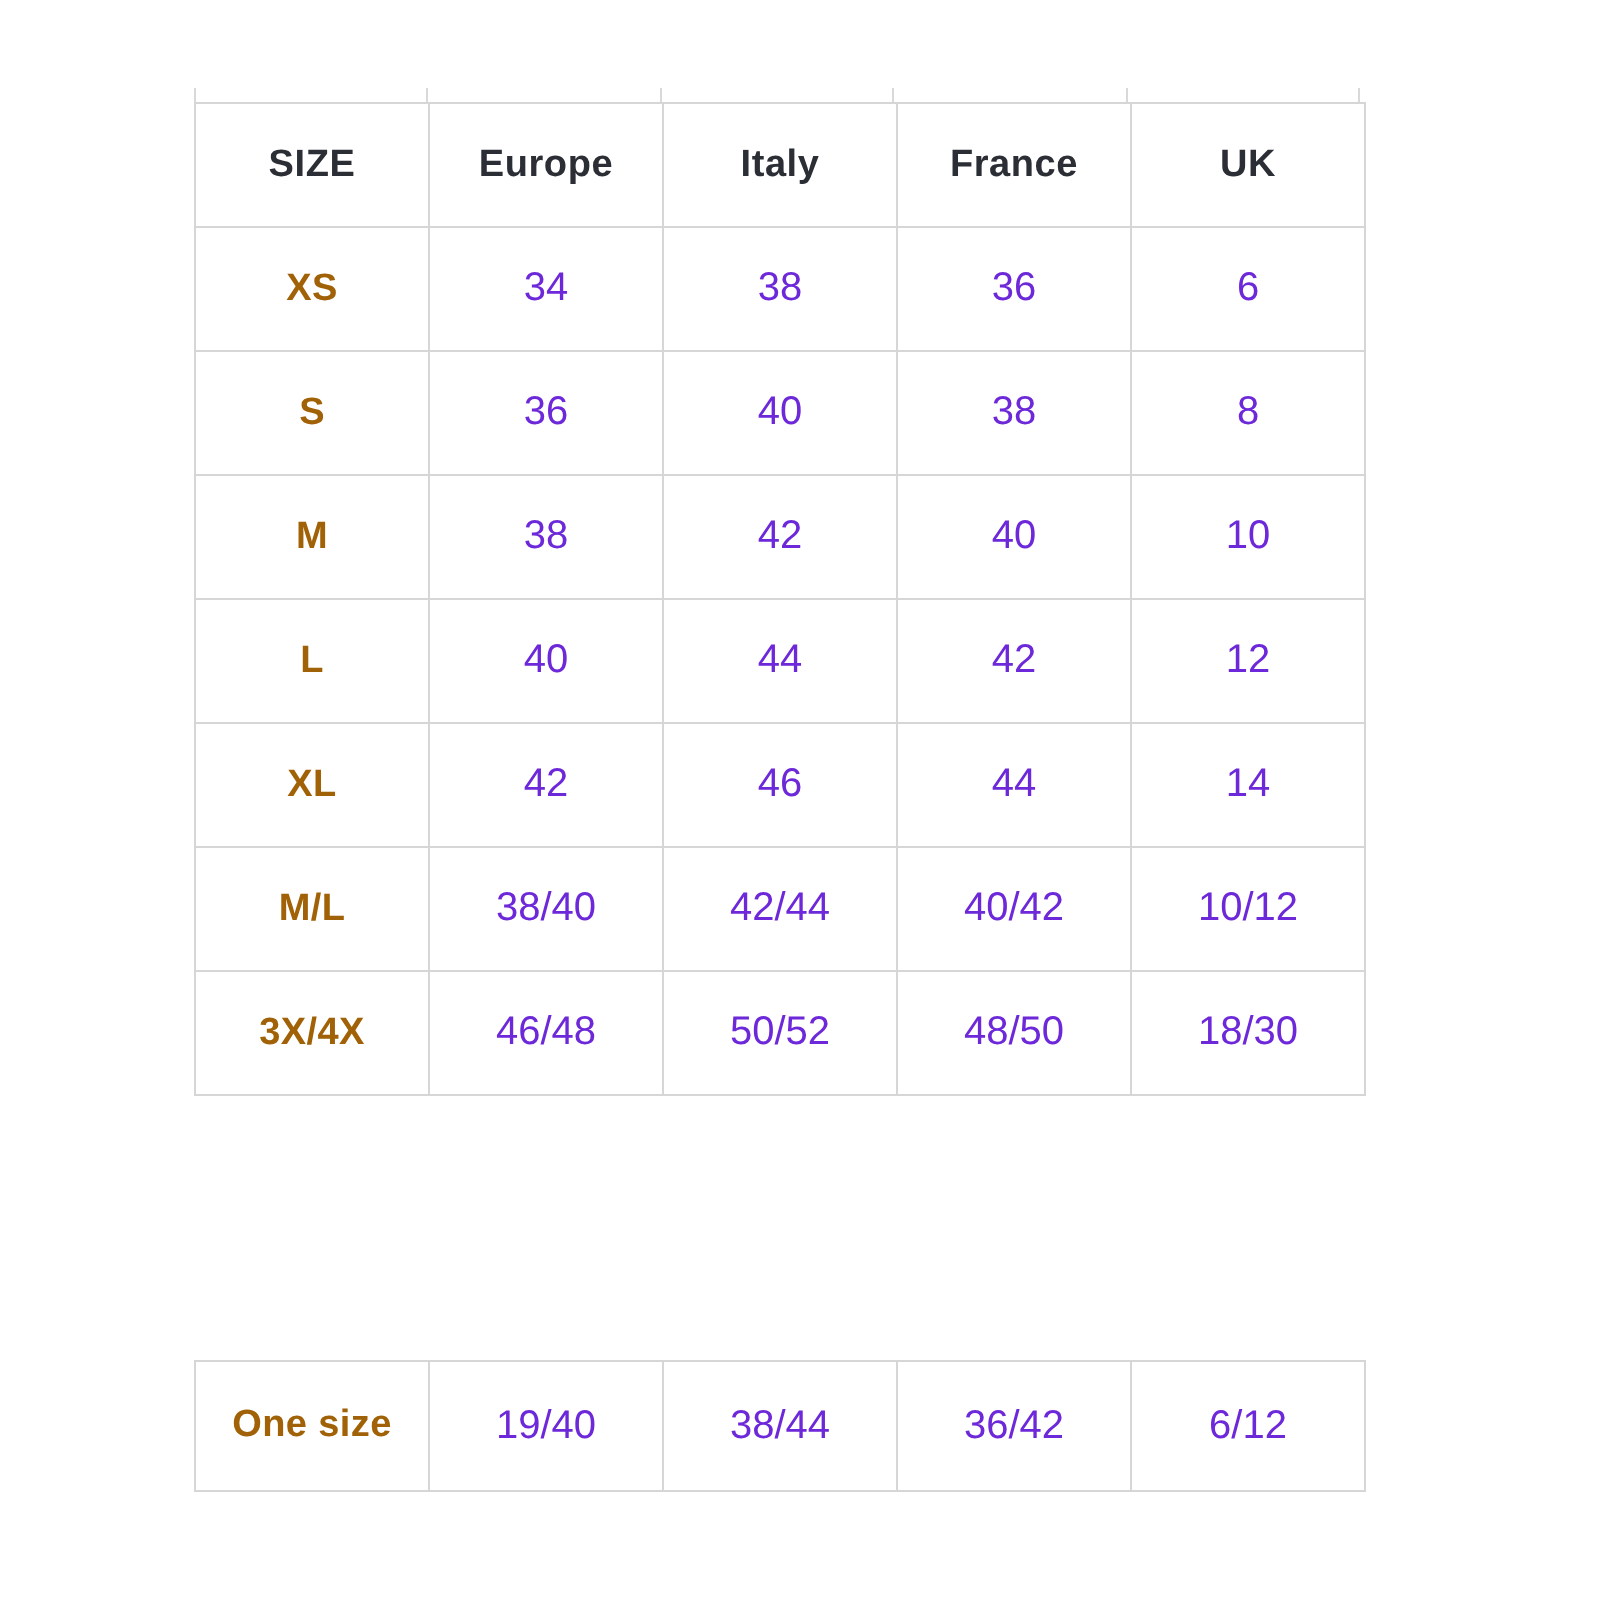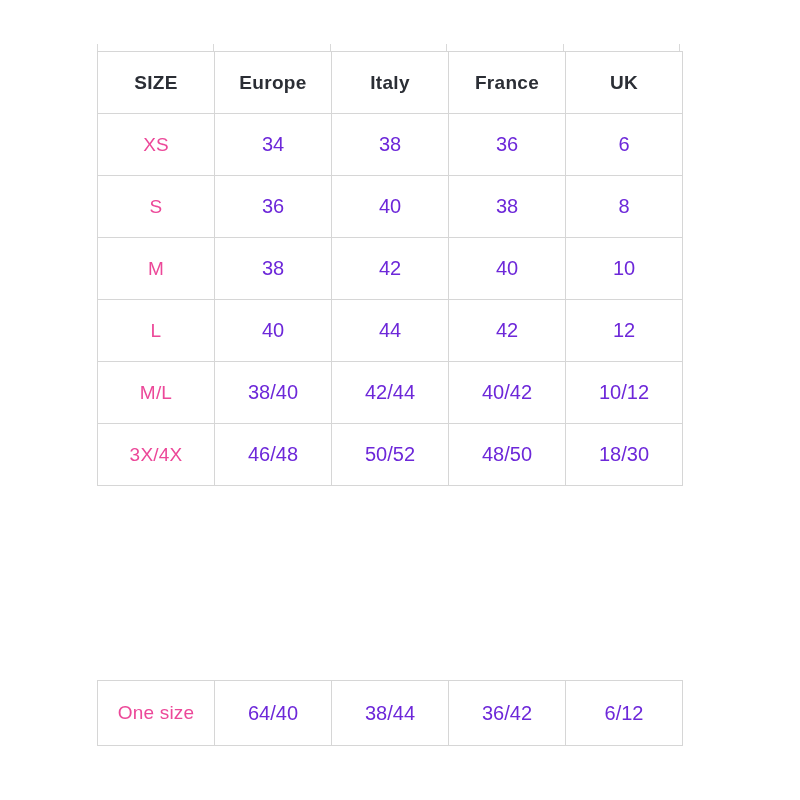--- a/index.html
+++ b/index.html
@@ -35,23 +35,23 @@
   #table-extra { left: 97px; top: 636px; }
   #table-extra td { height: 64px; }
 
   .hdr-text {
     font-weight: 700;
     font-size: 19px;
     color: #2b2e35;
     letter-spacing: 0.3px;
   }
   .label-text {
-    font-weight: 400;
+    font-weight: 700;
     font-size: 19px;
-    color: #ec4899;
+    color: #a16207;
     letter-spacing: 0.2px;
   }
   .val-text {
     font-weight: 400;
     font-size: 20px;
     color: #6d28d9;
   }
 
   
   .top-stub {
@@ -116,41 +116,48 @@
         <td class="val-text">10</td>
       </tr>
       <tr>
         <td class="label-text">L</td>
         <td class="val-text">40</td>
         <td class="val-text">44</td>
         <td class="val-text">42</td>
         <td class="val-text">12</td>
       </tr>
       <tr>
+        <td class="label-text">XL</td>
+        <td class="val-text">42</td>
+        <td class="val-text">46</td>
+        <td class="val-text">44</td>
+        <td class="val-text">14</td>
+      </tr>
+      <tr>
         <td class="label-text">M/L</td>
         <td class="val-text">38/40</td>
         <td class="val-text">42/44</td>
         <td class="val-text">40/42</td>
         <td class="val-text">10/12</td>
       </tr>
       <tr>
         <td class="label-text">3X/4X</td>
         <td class="val-text">46/48</td>
         <td class="val-text">50/52</td>
         <td class="val-text">48/50</td>
         <td class="val-text">18/30</td>
       </tr>
     </tbody>
   </table>
 
   <table class="size-table" id="table-extra">
     <tbody>
       <tr>
         <td class="label-text">One size</td>
-        <td class="val-text">64/40</td>
+        <td class="val-text">19/40</td>
         <td class="val-text">38/44</td>
         <td class="val-text">36/42</td>
         <td class="val-text">6/12</td>
       </tr>
     </tbody>
   </table>
 
   <div class="bottom-partial-line"></div>
 
 </div>

